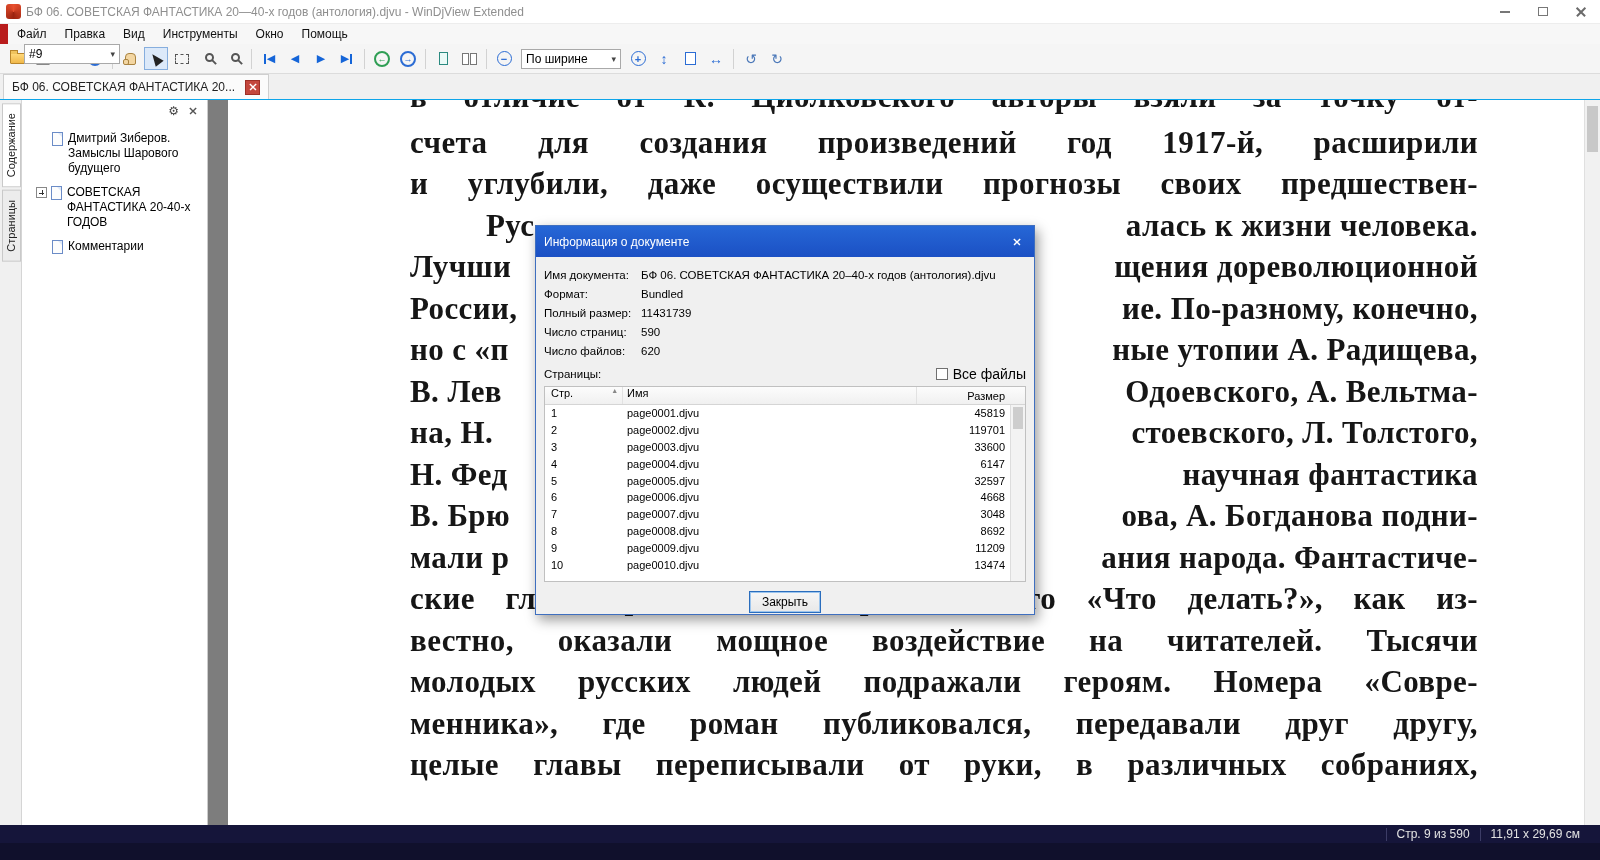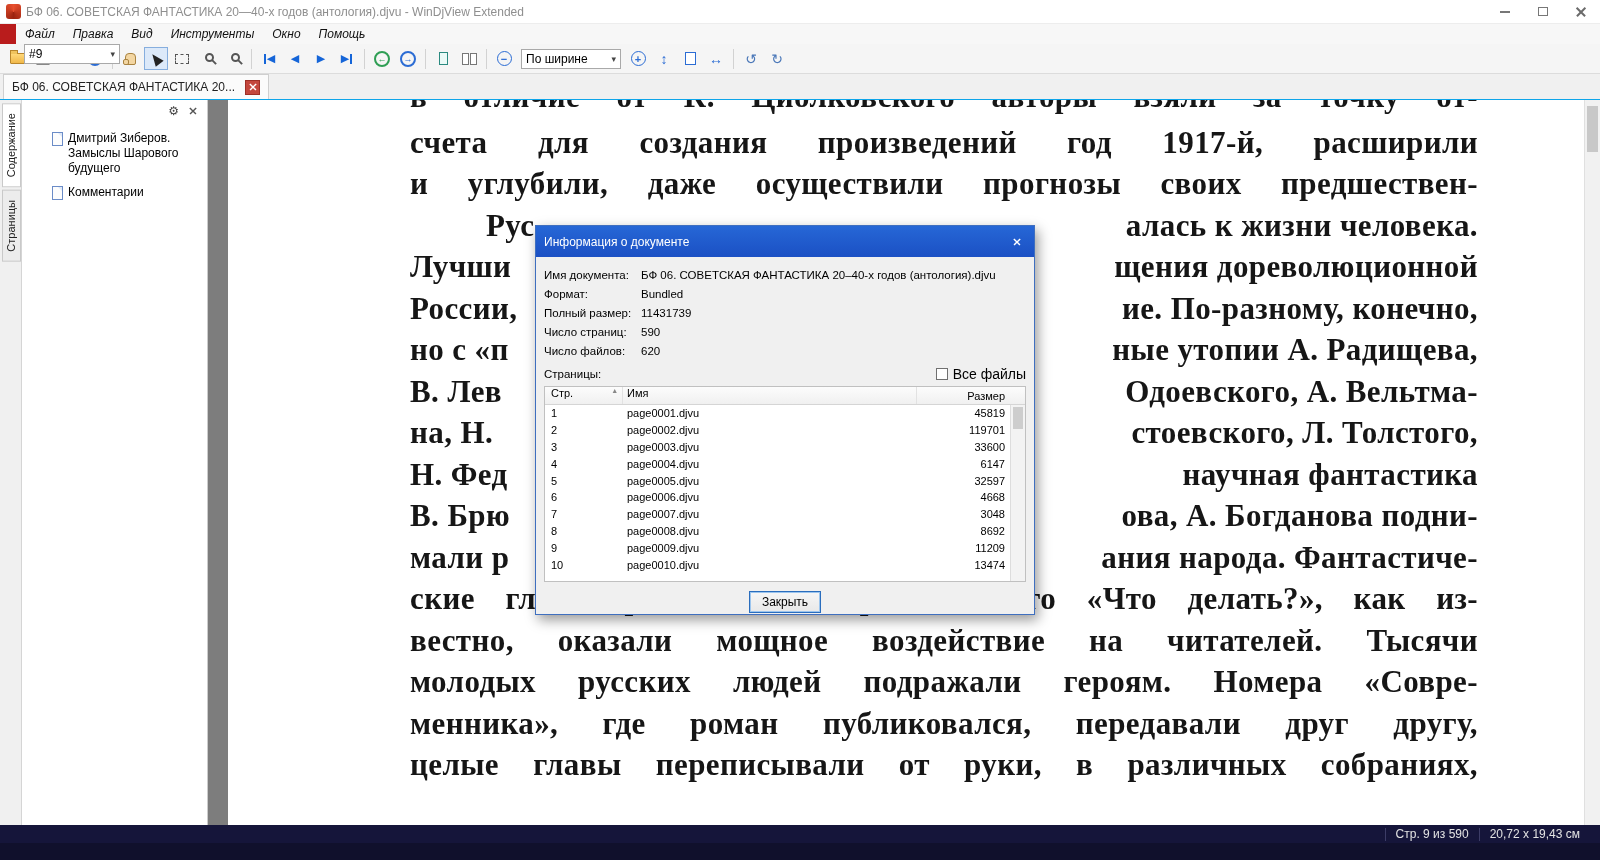--- a/index.html
+++ b/index.html
@@ -13,21 +13,21 @@
   .win-controls { margin-left:auto; display:flex; height:100%; }
   .win-btn { width:38px; height:100%; display:flex; align-items:center; justify-content:center; color:#6b6b6b; }
   .g-min { width:10px; height:2px; background:#777; }
   .g-max { width:10px; height:9px; border:1.5px solid #777; }
   .xg { position:relative; width:10px; height:10px; }
   .xg::before,.xg::after { content:""; position:absolute; left:-1px; top:4.2px; width:12px; height:1.6px; background:currentColor; }
   .xg::before { transform:rotate(45deg); } .xg::after { transform:rotate(-45deg); }
   .xg.s { transform:scale(.72); }
 
   
-  .menubar { position:absolute; top:24px; left:16px; right:0; height:20px; background:#f7f7f7; display:flex; align-items:flex-start;font-style:italic; }
+  .menubar { position:absolute; top:24px; left:8px; right:0; height:20px; background:#f7f7f7; display:flex; align-items:flex-start; }
   .menu-item { padding:0 9px; font-size:12px; color:#111; height:100%; display:flex; align-items:center; }
 
   
   .toolbar { position:absolute; top:44px; left:0; right:0; height:30px; background:#f5f5f5; border-bottom:1px solid #dcdcdc; display:flex; align-items:center; padding:0 4px; }
   .tool { width:24px; height:23px; margin:0 1px; display:flex; align-items:center; justify-content:center; border:1px solid transparent; }
   .tool.active { border:1px solid #86aede; background:#dce9f9; }
   .sep { width:1px; height:20px; background:#d2d2d2; margin:0 4px; }
   .combo { height:20px; margin:0 4px; background:#fff; border:1px solid #a9a9a9; display:flex; align-items:center; font-size:12px; padding:0 4px; gap:6px; }
   .combo .dd { margin-left:auto; font-size:9px; color:#444; }
   .combo.page { width:96px; } .combo.zoom { width:100px; }
@@ -276,20 +276,27 @@
       <div class="sidebar-header">
         <span class="gear">⚙</span>
         <i class="xg s" style="color:#555"></i>
       </div>
       <div class="tree-item">
         <i class="doc-icon"></i>
         <span class="tree-label">Дмитрий Зиберов.
 Замыслы Шарового
 будущего</span>
       </div>
+      <div class="tree-item has-expand">
+        <i class="expand-box"></i>
+        <i class="doc-icon"></i>
+        <span class="tree-label">СОВЕТСКАЯ
+ФАНТАСТИКА 20-40-х
+ГОДОВ</span>
+      </div>
       <div class="tree-item">
         <i class="doc-icon"></i>
         <span class="tree-label">Комментарии</span>
       </div>
     </div>
 
     <div class="docarea">
       <div class="page">
         <div class="textblock">
           <div class="line cut">
@@ -463,17 +470,17 @@
       <div class="dlg-buttons">
         <button class="btn-close">Закрыть</button>
       </div>
     </div>
   </div>
 
   <div class="statusbar">
     <div class="sb-sep"></div>
     <div class="sb-cell">Стр. 9 из 590</div>
     <div class="sb-sep"></div>
-    <div class="sb-cell">20,72 x 19,43 см</div>
+    <div class="sb-cell">11,91 x 29,69 см</div>
   </div>
   <div class="footerstrip"></div>
 
 </div>
 
 </body></html>

